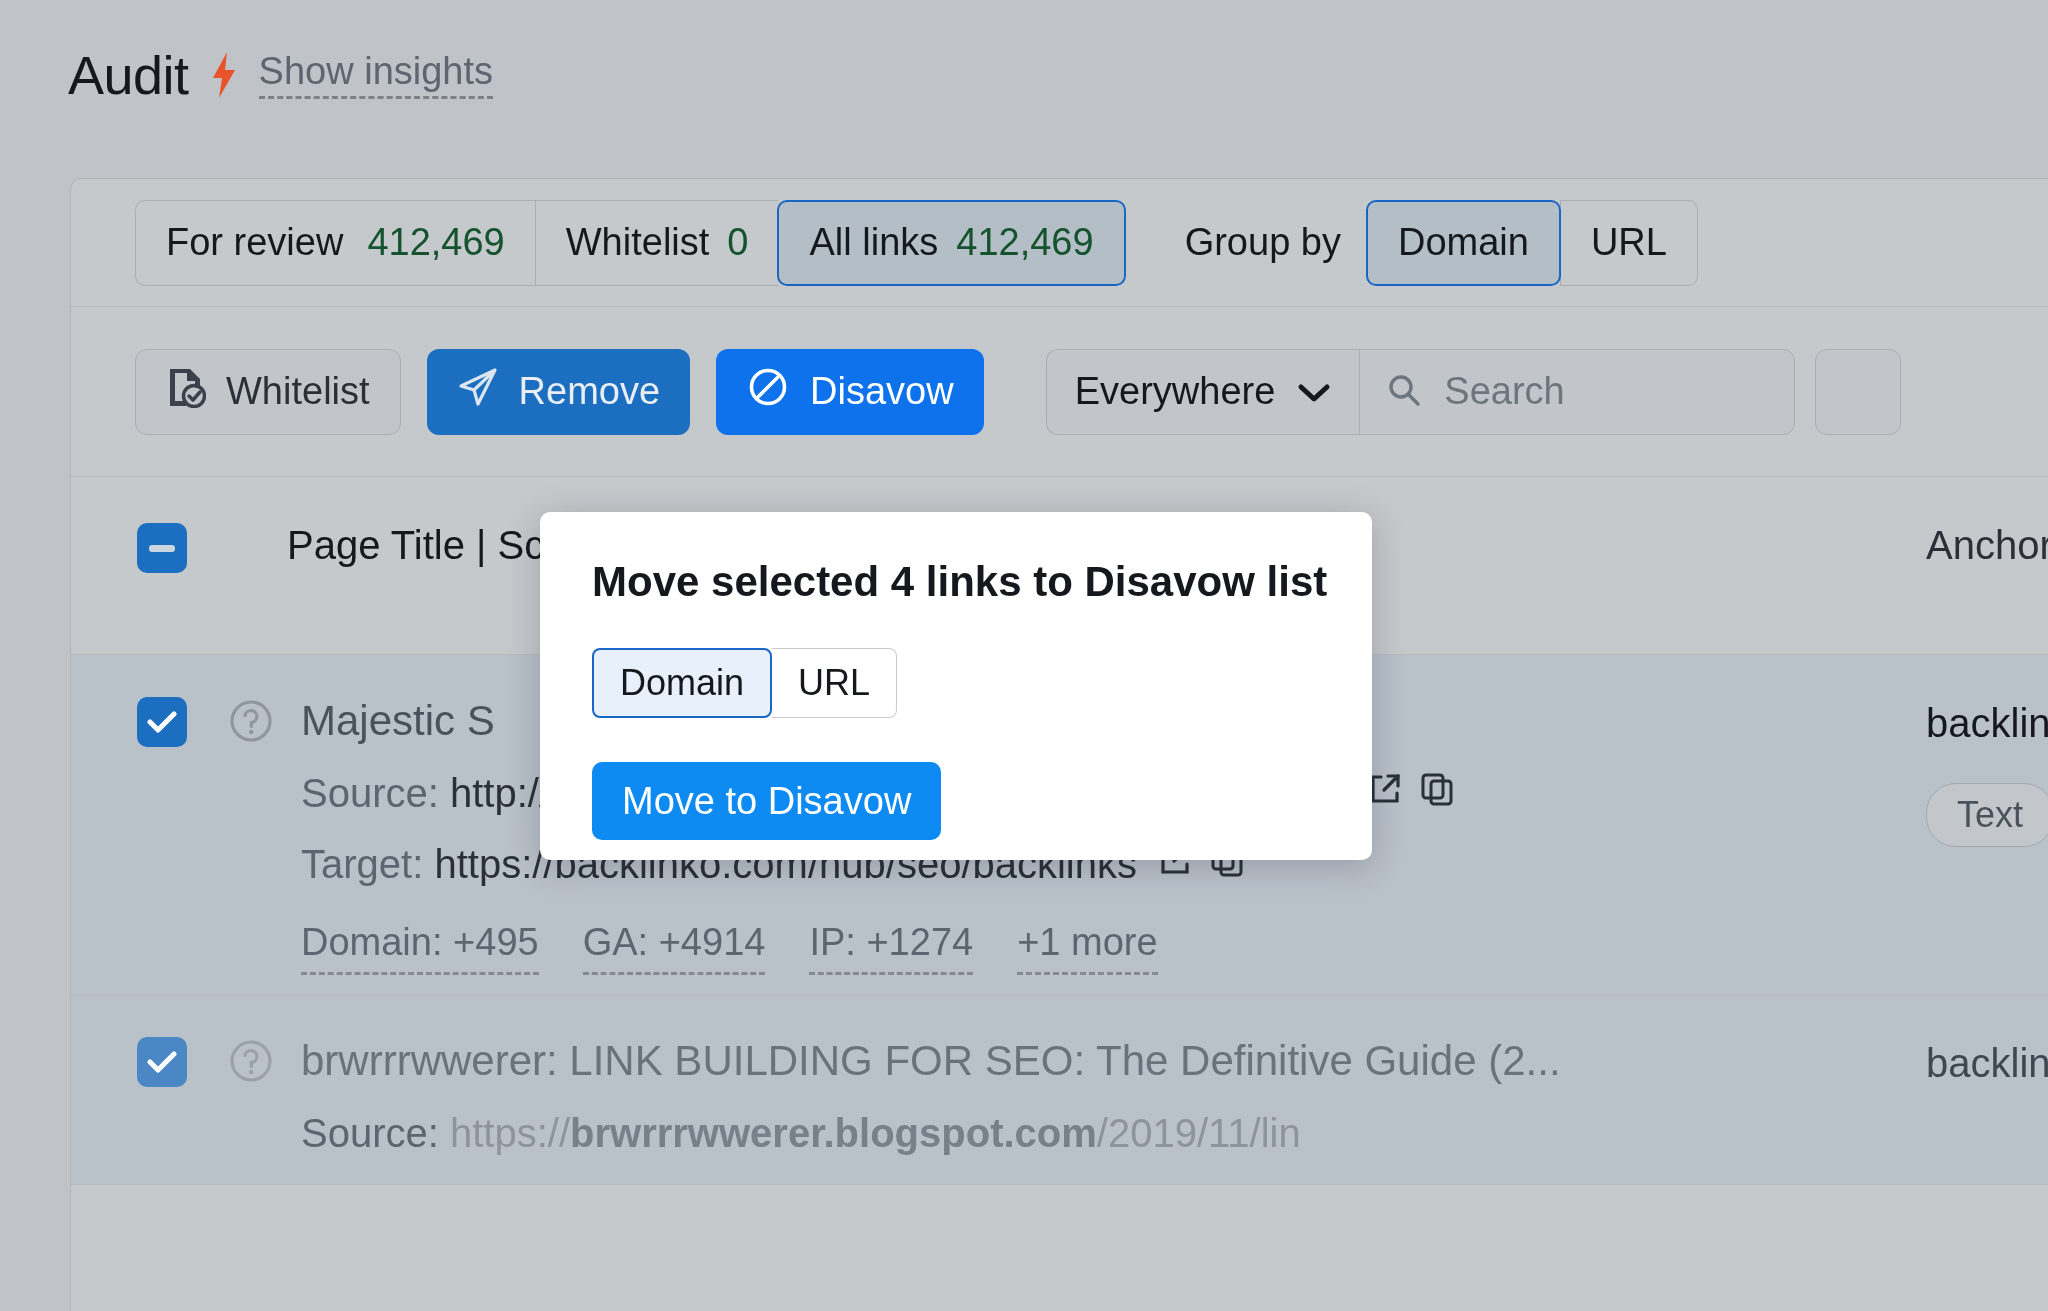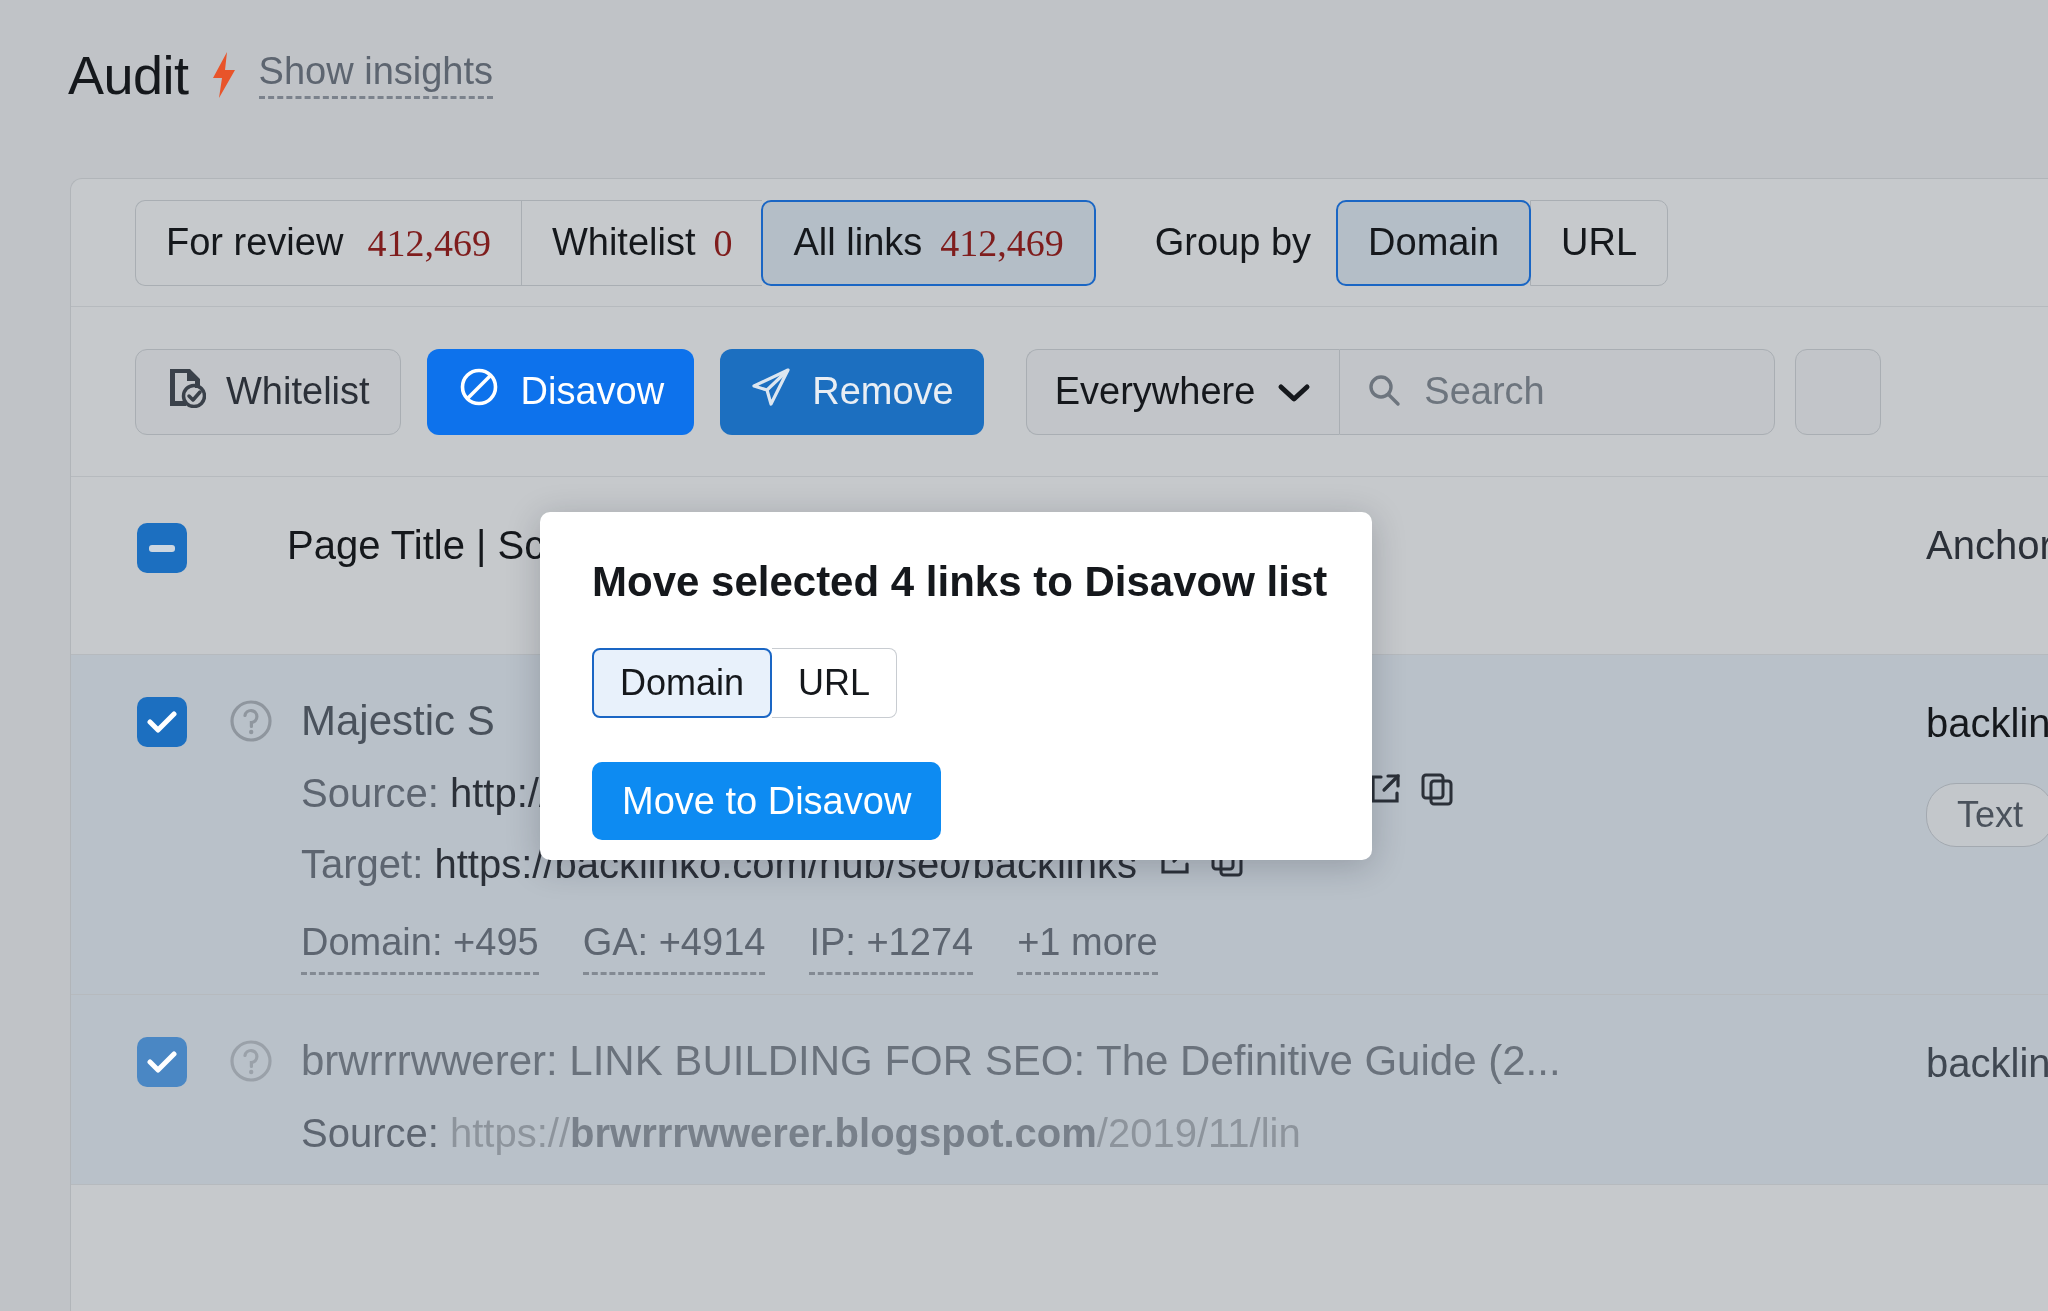--- a/index.html
+++ b/index.html
@@ -33,21 +33,21 @@
   }
 
   .segmented { display: flex; align-items: stretch; border-radius: 10px; }
   .seg-btn {
     background: #c6c9cc; border: 1px solid #a9aeb3; border-right-width: 0;
     padding: 0 30px; height: 86px; display: flex; align-items: center; gap: 18px;
     font-size: 38px; color: #15181c; white-space: nowrap;
   }
   .seg-btn:first-child { border-top-left-radius: 10px; border-bottom-left-radius: 10px; gap: 24px; }
   .seg-btn:last-child { border-right-width: 1px; border-top-right-radius: 10px; border-bottom-right-radius: 10px; }
-  .seg-btn .count { color: #7f1d1d; font-family: Liberation Serif, serif; }
+  .seg-btn .count { color: #14532d; }
   .seg-btn.active {
     background: #b4bec7; border: 2px solid #1a66c4; border-radius: 10px;
     position: relative; z-index: 2; margin: 0 -1px;
   }
   .groupby-wrap { display: flex; align-items: center; gap: 26px; }
   .groupby-label { font-size: 38px; color: #15181c; white-space: nowrap; }
 
   
   .toolbar {
     position: relative; height: 170px; display: flex; align-items: center;
@@ -199,41 +199,41 @@
           <svg width="40" height="42" viewBox="0 0 40 42">
             <path d="M4 3 h20 l10 10 v9 h-5 V15 h-8 V7 H9 v28 h11 v5 H4 Z" fill="#3a414a"></path>
             <path d="M27 20 a11 11 0 1 0 0.01 0 Z" fill="none"></path>
             <circle cx="28" cy="30" r="10.5" fill="none" stroke="#3a414a" stroke-width="3.5"></circle>
             <path d="M23 30 l4 4 l7 -8" fill="none" stroke="#3a414a" stroke-width="3.5" stroke-linecap="round" stroke-linejoin="round"></path>
           </svg>
         </span>
         <span>Whitelist</span>
       </div>
 
+      <div class="btn btn-remove">
+        <span>
+          <svg width="42" height="42" viewBox="0 0 42 42">
+            <path d="M38 4 L4 20 L17 24 L21 38 Z" fill="none" stroke="#dce6f0" stroke-width="3.2" stroke-linejoin="round"></path>
+            <path d="M38 4 L17 24" fill="none" stroke="#dce6f0" stroke-width="3.2"></path>
+          </svg>
+        </span>
+        <span>Remove</span>
+      </div>
+
       <div class="btn btn-disavow">
         <span>
           <svg width="44" height="44" viewBox="0 0 44 44">
             <circle cx="22" cy="22" r="16.5" fill="none" stroke="#ffffff" stroke-width="3.6"></circle>
             <line x1="10.5" y1="33.5" x2="33.5" y2="10.5" stroke="#ffffff" stroke-width="3.6"></line>
           </svg>
         </span>
         <span>Disavow</span>
       </div>
 
-      <div class="btn btn-remove">
-        <span>
-          <svg width="42" height="42" viewBox="0 0 42 42">
-            <path d="M38 4 L4 20 L17 24 L21 38 Z" fill="none" stroke="#dce6f0" stroke-width="3.2" stroke-linejoin="round"></path>
-            <path d="M38 4 L17 24" fill="none" stroke="#dce6f0" stroke-width="3.2"></path>
-          </svg>
-        </span>
-        <span>Remove</span>
-      </div>
-
-      <div style="display:flex;align-items:flex-start;margin-left:16px;">
+      <div style="display:flex;align-items:flex-start;margin-left:36px;">
         <div class="select-box">
           <span>Everywhere</span>
           <span>
             <svg width="34" height="22" viewBox="0 0 34 22">
                 <path d="M4 5 L17 17 L30 5" fill="none" stroke="#15181c" stroke-width="5" stroke-linecap="round" stroke-linejoin="round"></path>
               </svg>
           </span>
         </div>
         <div class="search-box">
           <span>

